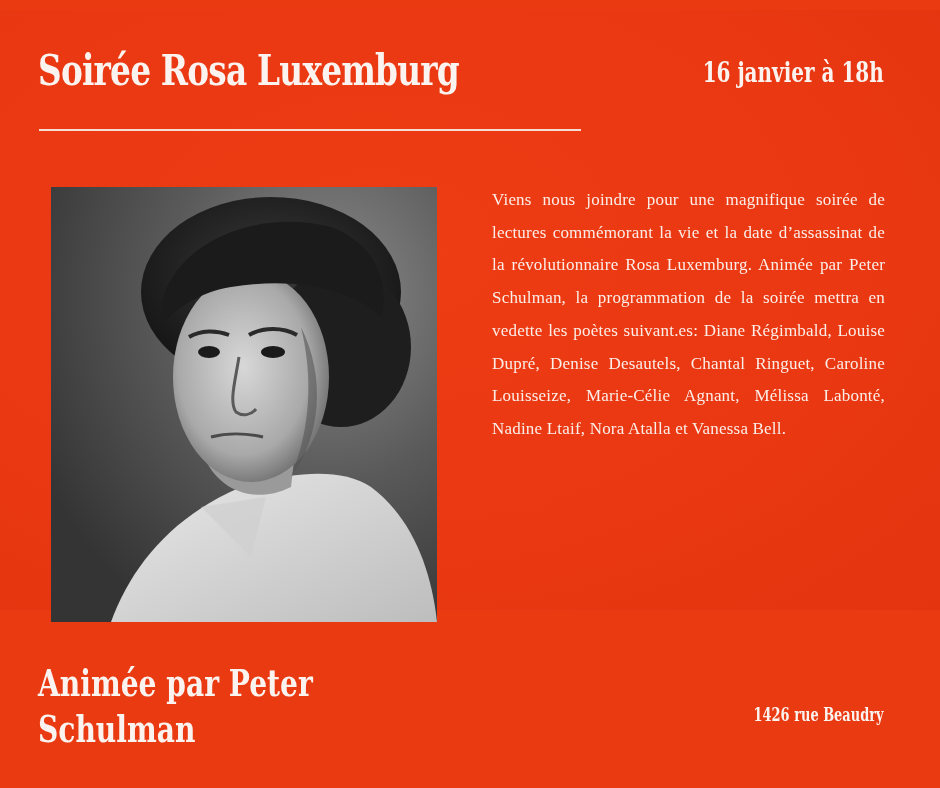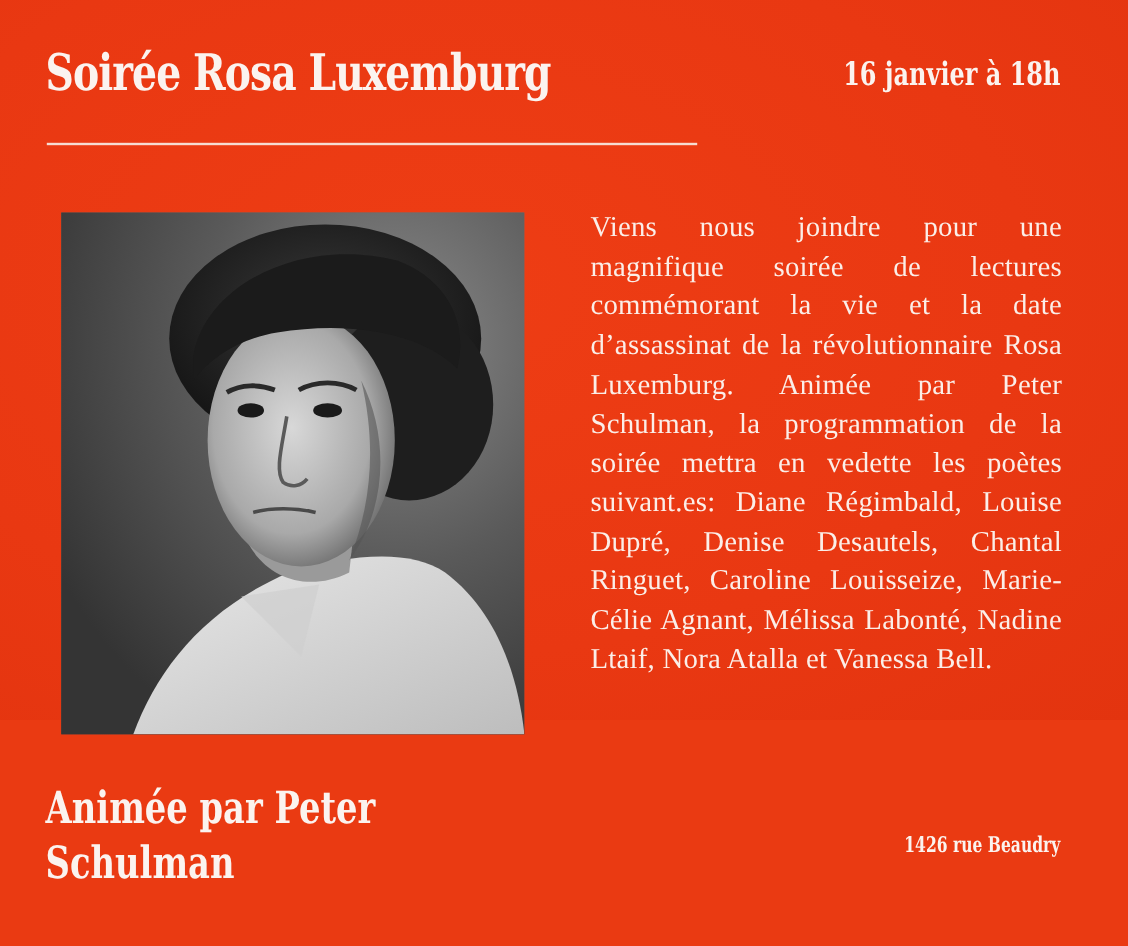--- a/index.html
+++ b/index.html
@@ -3,21 +3,21 @@
 <meta charset="utf-8">
 <style>
   html, body { margin: 0; padding: 0; }
   body {
     width: 940px; height: 788px; overflow: hidden;
     background: #ea3a12;
     position: relative;
     font-family: "DejaVu Serif", serif;
   }
   .poster {
-    position: absolute; left: 0; top: 0; width: 940px; height: 600px;
+    position: absolute; left: 0; top: 10px; width: 940px; height: 600px;
     background: radial-gradient(ellipse at 40% 40%, #ee3d14 0%, #e93812 60%, #e3340f 100%);
   }
   .title {
     position: absolute; left: 38px; top: 38px;
     color: #fbf3ef;
     font-family: "DejaVu Serif", serif;
     font-weight: bold;
     font-size: 42px;
     letter-spacing: -1px;
     transform: scaleX(0.78);
@@ -42,21 +42,21 @@
   .photo {
     position: absolute; left: 51px; top: 177px; width: 386px; height: 435px;
     overflow: hidden;
     background: radial-gradient(ellipse at 75% 20%, #7a7a7a 0%, #555 55%, #3a3a3a 100%);
   }
   .photo svg { display: block; }
   .desc {
     position: absolute; left: 492px; top: 174px; width: 393px;
     color: #fbeee8;
     font-family: "Liberation Serif", serif;
-    font-size: 24px;
+    font-size: 17px;
     line-height: 32.7px;
     text-align: justify;
     letter-spacing: 0.2px;
   }
   .host {
     position: absolute; left: 38px; top: 650px;
     color: #fbf3ef;
     font-family: "DejaVu Serif", serif;
     font-weight: bold;
     font-size: 37px;

